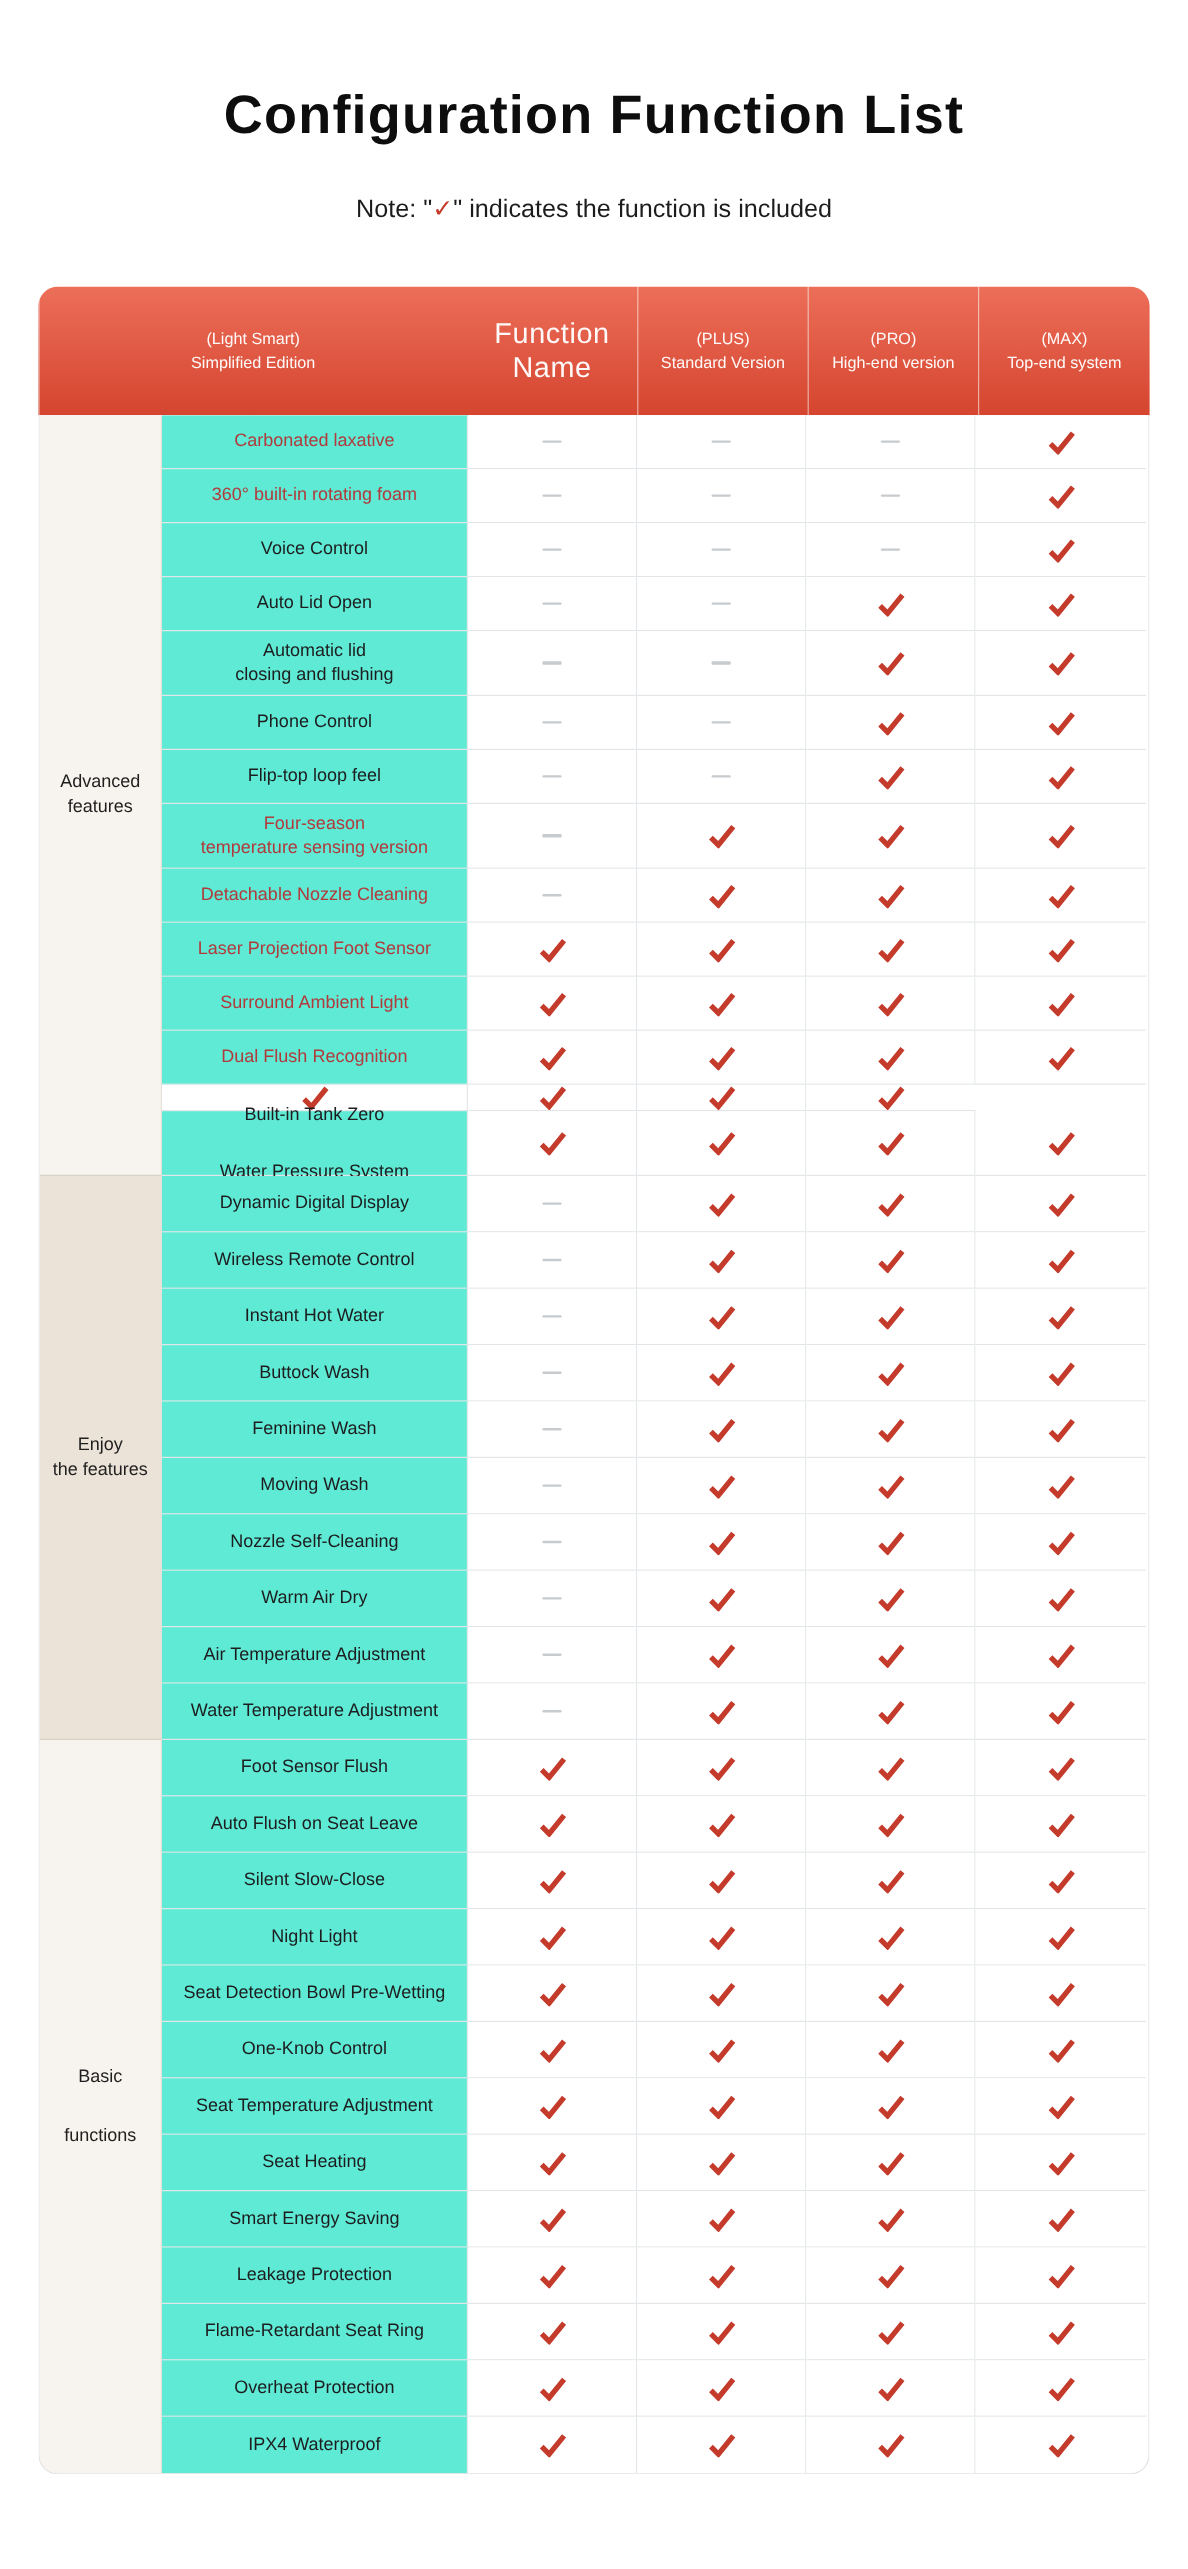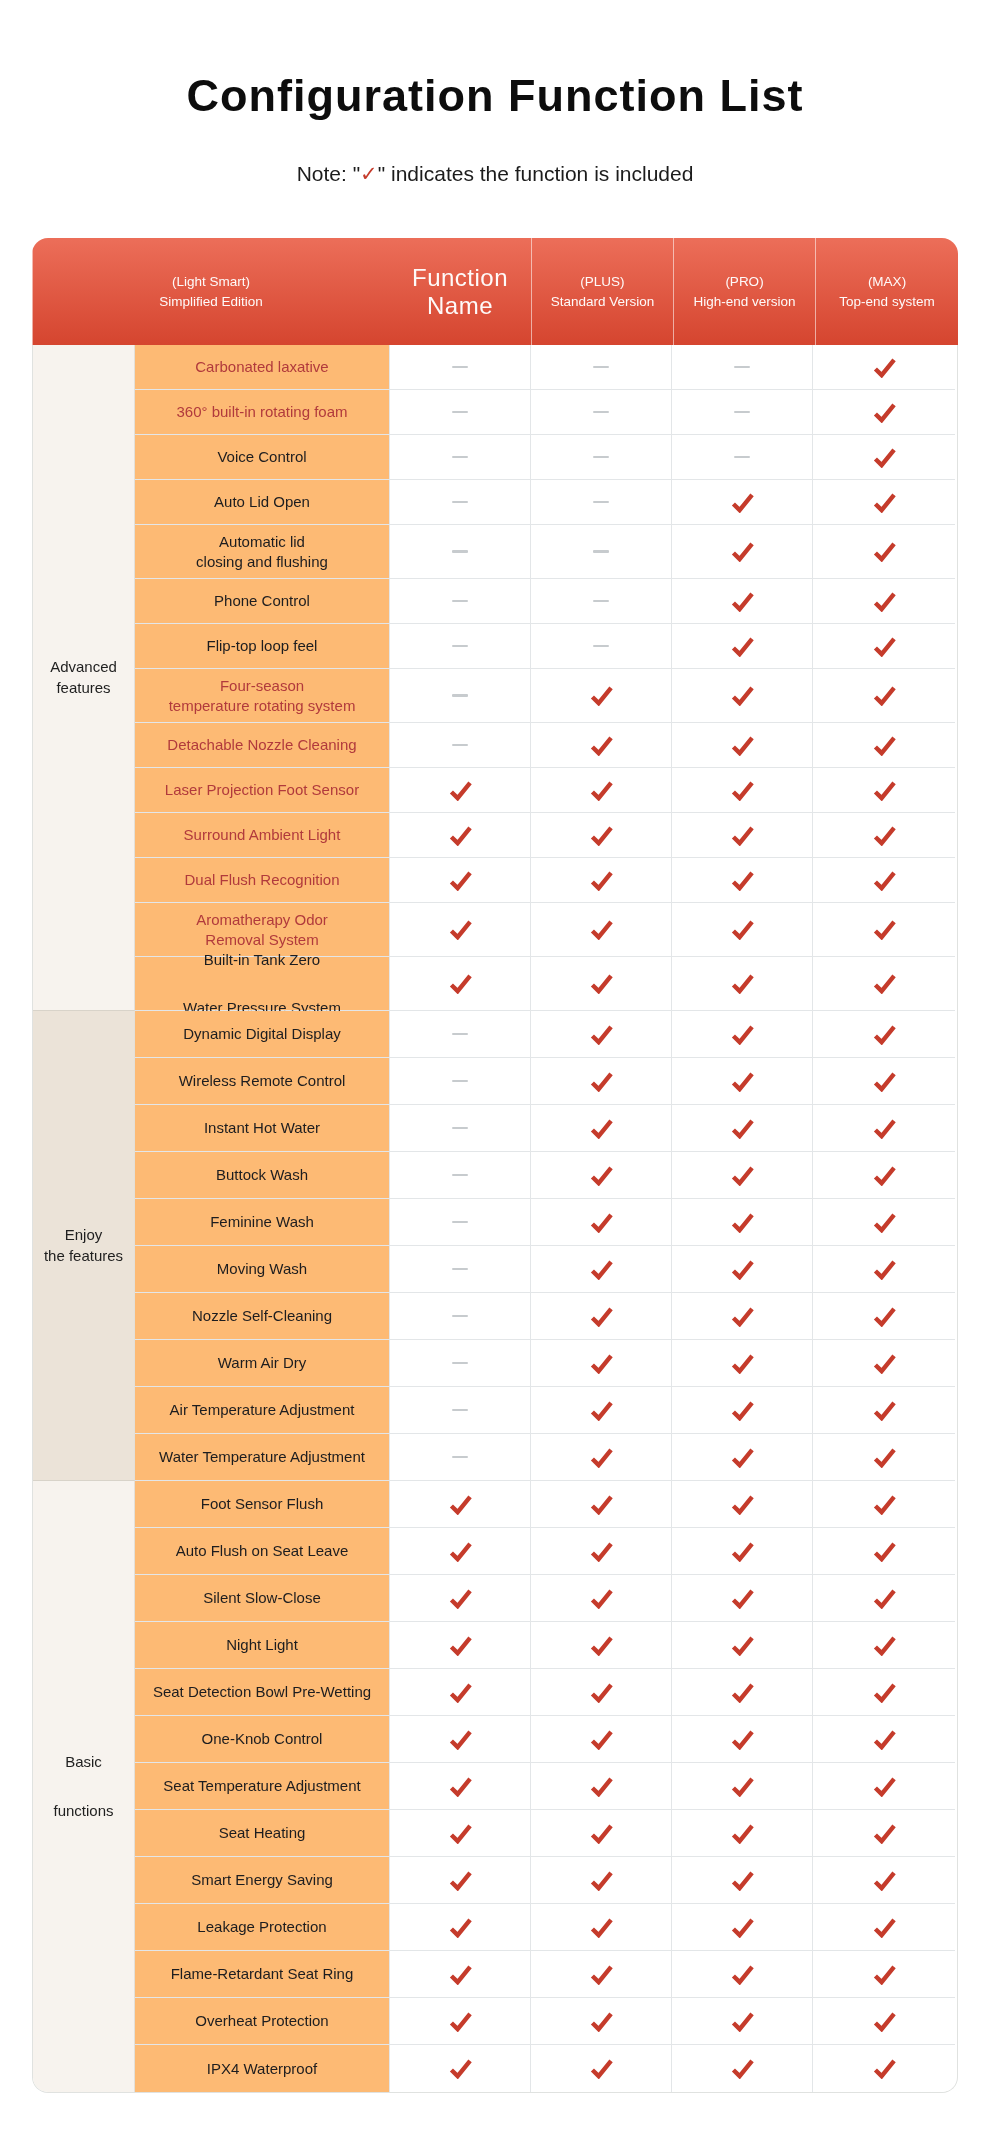--- a/index.html
+++ b/index.html
@@ -63,21 +63,21 @@
   }
   .cat-light{background:var(--cat-light);}
   .cat-dark{background:var(--cat-dark);}
   .cat-cell.last{border-bottom:none;gap:28px;}
   .name-cell{
     grid-column:2;
     display:flex;flex-direction:column;align-items:center;justify-content:center;
     text-align:center;font-size:15px;line-height:1.3;
     border-right:1px solid var(--line);
     border-bottom:1px solid var(--line);
-    background:#fdba74;color:var(--black-text);
+    background:#5eead4;color:var(--black-text);
     padding:2px 6px;
   }
   .name-cell.red{color:var(--red-text);}
   .mark-cell{
     display:flex;align-items:center;justify-content:center;
     border-right:1px solid var(--line);
     border-bottom:1px solid var(--line);
     background:#fff;
   }
   .mark-cell.col-last{border-right:none;}
@@ -240,21 +240,21 @@
           <path d="M3.5 12.5 L10 19 L23 3" fill="none" stroke="#c53b2b" stroke-width="4.6"></path>
         </svg>
       </div>
       <div class="mark-cell col-last">
         <svg class="check-icon-wrap" viewBox="0 0 26 22" xmlns="http://www.w3.org/2000/svg">
           <path d="M3.5 12.5 L10 19 L23 3" fill="none" stroke="#c53b2b" stroke-width="4.6"></path>
         </svg>
       </div>
       <div class="name-cell red" style="height: 54px;">
         <div class="name-line">Four-season</div>
-        <div class="name-line">temperature rotating system</div>
+        <div class="name-line">temperature sensing version</div>
       </div>
       <div class="mark-cell">
         <div class="dash-bar"></div>
       </div>
       <div class="mark-cell">
         <svg class="check-icon-wrap" viewBox="0 0 26 22" xmlns="http://www.w3.org/2000/svg">
           <path d="M3.5 12.5 L10 19 L23 3" fill="none" stroke="#c53b2b" stroke-width="4.6"></path>
         </svg>
       </div>
       <div class="mark-cell">
@@ -349,24 +349,20 @@
       </div>
       <div class="mark-cell">
         <svg class="check-icon-wrap" viewBox="0 0 26 22" xmlns="http://www.w3.org/2000/svg">
           <path d="M3.5 12.5 L10 19 L23 3" fill="none" stroke="#c53b2b" stroke-width="4.6"></path>
         </svg>
       </div>
       <div class="mark-cell col-last">
         <svg class="check-icon-wrap" viewBox="0 0 26 22" xmlns="http://www.w3.org/2000/svg">
           <path d="M3.5 12.5 L10 19 L23 3" fill="none" stroke="#c53b2b" stroke-width="4.6"></path>
         </svg>
-      </div>
-      <div class="name-cell red" style="height: 54px;">
-        <div class="name-line">Aromatherapy Odor</div>
-        <div class="name-line">Removal System</div>
       </div>
       <div class="mark-cell">
         <svg class="check-icon-wrap" viewBox="0 0 26 22" xmlns="http://www.w3.org/2000/svg">
           <path d="M3.5 12.5 L10 19 L23 3" fill="none" stroke="#c53b2b" stroke-width="4.6"></path>
         </svg>
       </div>
       <div class="mark-cell">
         <svg class="check-icon-wrap" viewBox="0 0 26 22" xmlns="http://www.w3.org/2000/svg">
           <path d="M3.5 12.5 L10 19 L23 3" fill="none" stroke="#c53b2b" stroke-width="4.6"></path>
         </svg>

